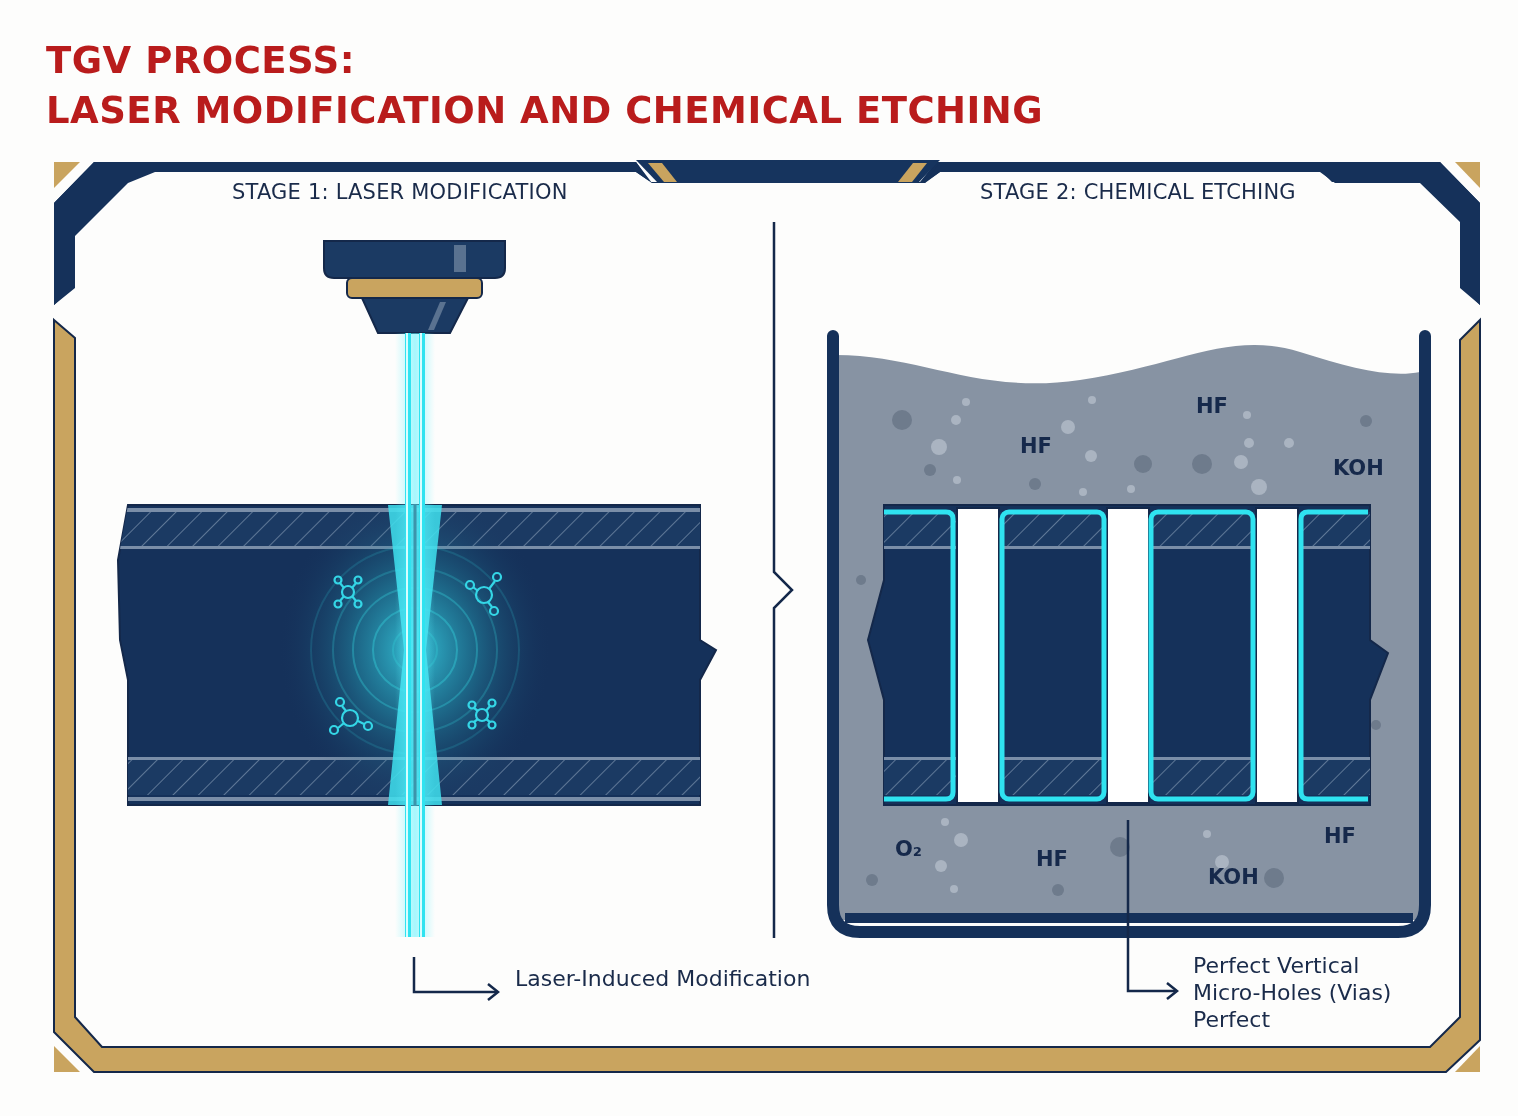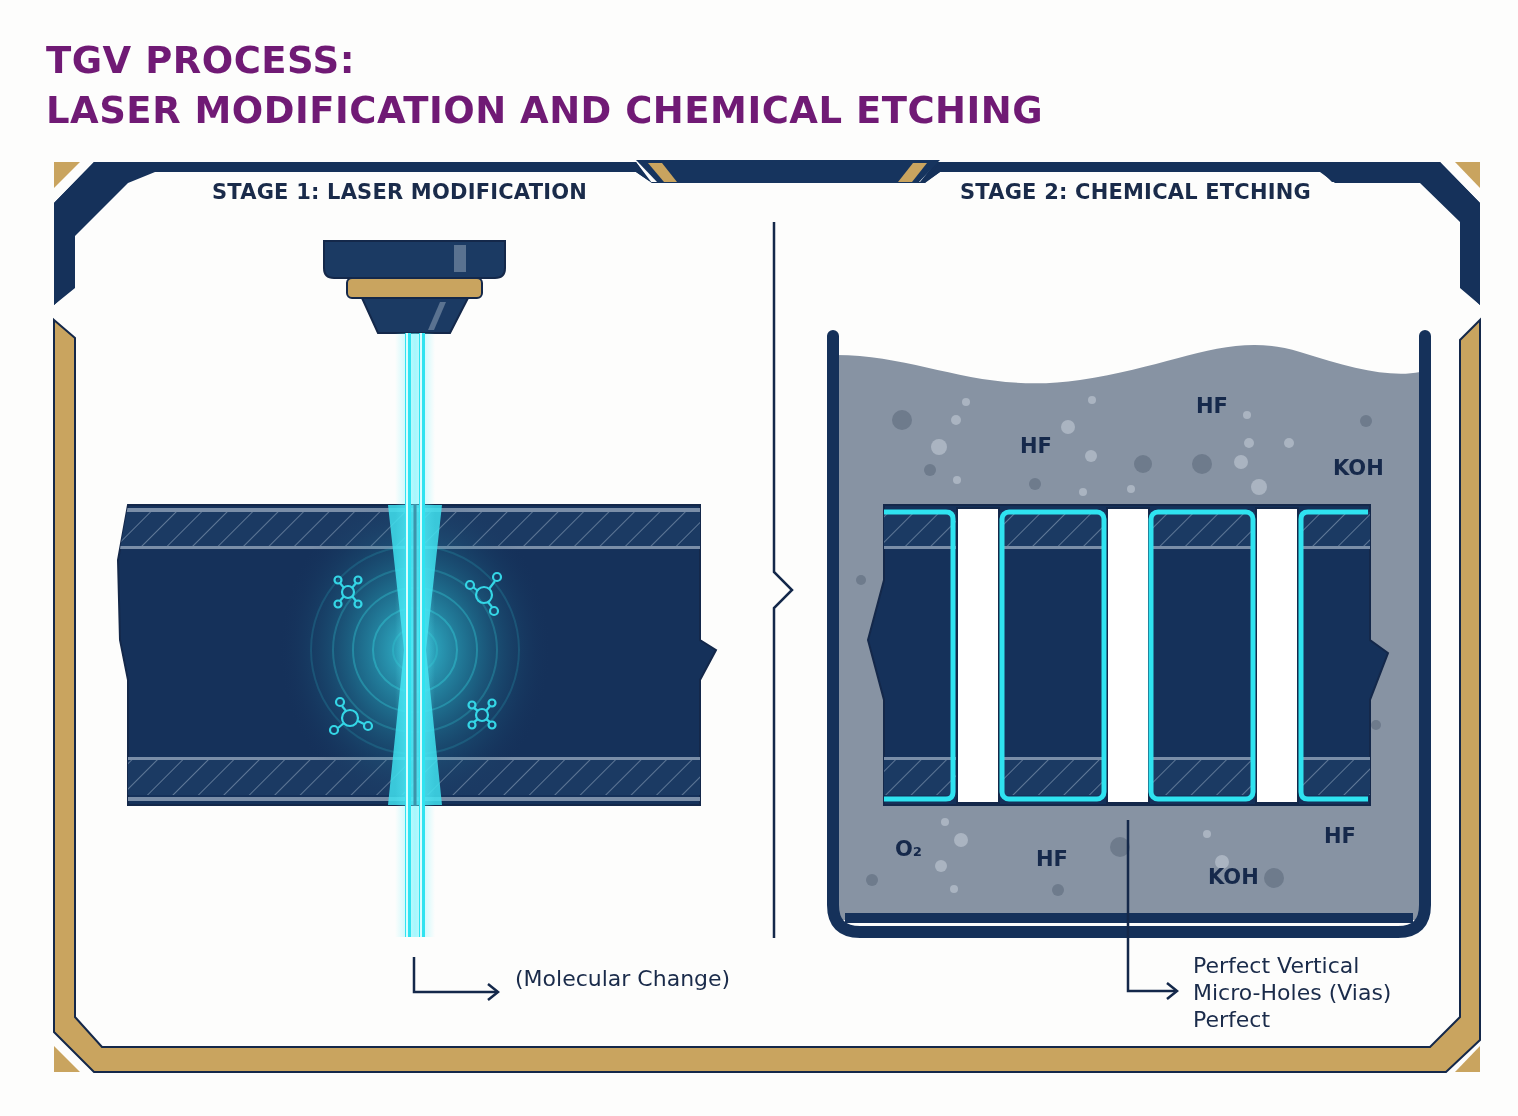--- a/index.html
+++ b/index.html
@@ -1,23 +1,23 @@
 <!DOCTYPE html>
 <html><head>
 <meta charset="utf-8">
 <style>
   html, body { margin: 0; padding: 0; background: #fdfdfc; }
   body { width: 1518px; height: 1116px; position: relative; overflow: hidden;
          font-family: "DejaVu Sans", sans-serif; color: #15284a; }
   .title { position: absolute; left: 46px; font-weight: bold; font-size: 37px;
-           letter-spacing: 0.5px; color: #701a75; line-height: 1; margin: 0; }
+           letter-spacing: 0.5px; color: #b91c1c; line-height: 1; margin: 0; }
   #title1 { top: 42px; }
   #title2 { top: 92px; }
-  .stage-label { position: absolute; top: 180px; font-weight: bold; font-size: 21px;
-                 color: #1a2b4a; letter-spacing: 0.2px; }
+  .stage-label { position: absolute; top: 180px; font-weight: normal; font-size: 21px;
+                 color: #1a2b4a; letter-spacing: 0.2px; margin-left: 20px; }
   #stage1-label { left: 212px; }
   #stage2-label { left: 960px; }
   .callout { position: absolute; font-size: 22px; line-height: 27px; color: #1a2b4a; }
   #callout1 { left: 515px; top: 965px; }
   #callout2 { left: 1193px; top: 952px; }
   svg#art { position: absolute; left: 0; top: 0; }
   .chem { font-family: "DejaVu Sans", sans-serif; font-weight: bold; font-size: 21px; fill: #16294b; }
 </style>
 </head>
 <body>
@@ -233,19 +233,19 @@
   </g>
 </svg>
 
 <h1 class="title" id="title1">TGV PROCESS:</h1>
 <h1 class="title" id="title2">LASER MODIFICATION AND CHEMICAL ETCHING</h1>
 
 <div class="stage-label" id="stage1-label">STAGE 1: LASER MODIFICATION</div>
 <div class="stage-label" id="stage2-label">STAGE 2: CHEMICAL ETCHING</div>
 
 <div class="callout" id="callout1">
-  <div>(Molecular Change)</div>
+  <div>Laser-Induced Modification</div>
 </div>
 <div class="callout" id="callout2">
   <div>Perfect Vertical</div>
   <div>Micro-Holes (Vias)</div>
   <div>Perfect</div>
 </div>
 
 </body></html>

